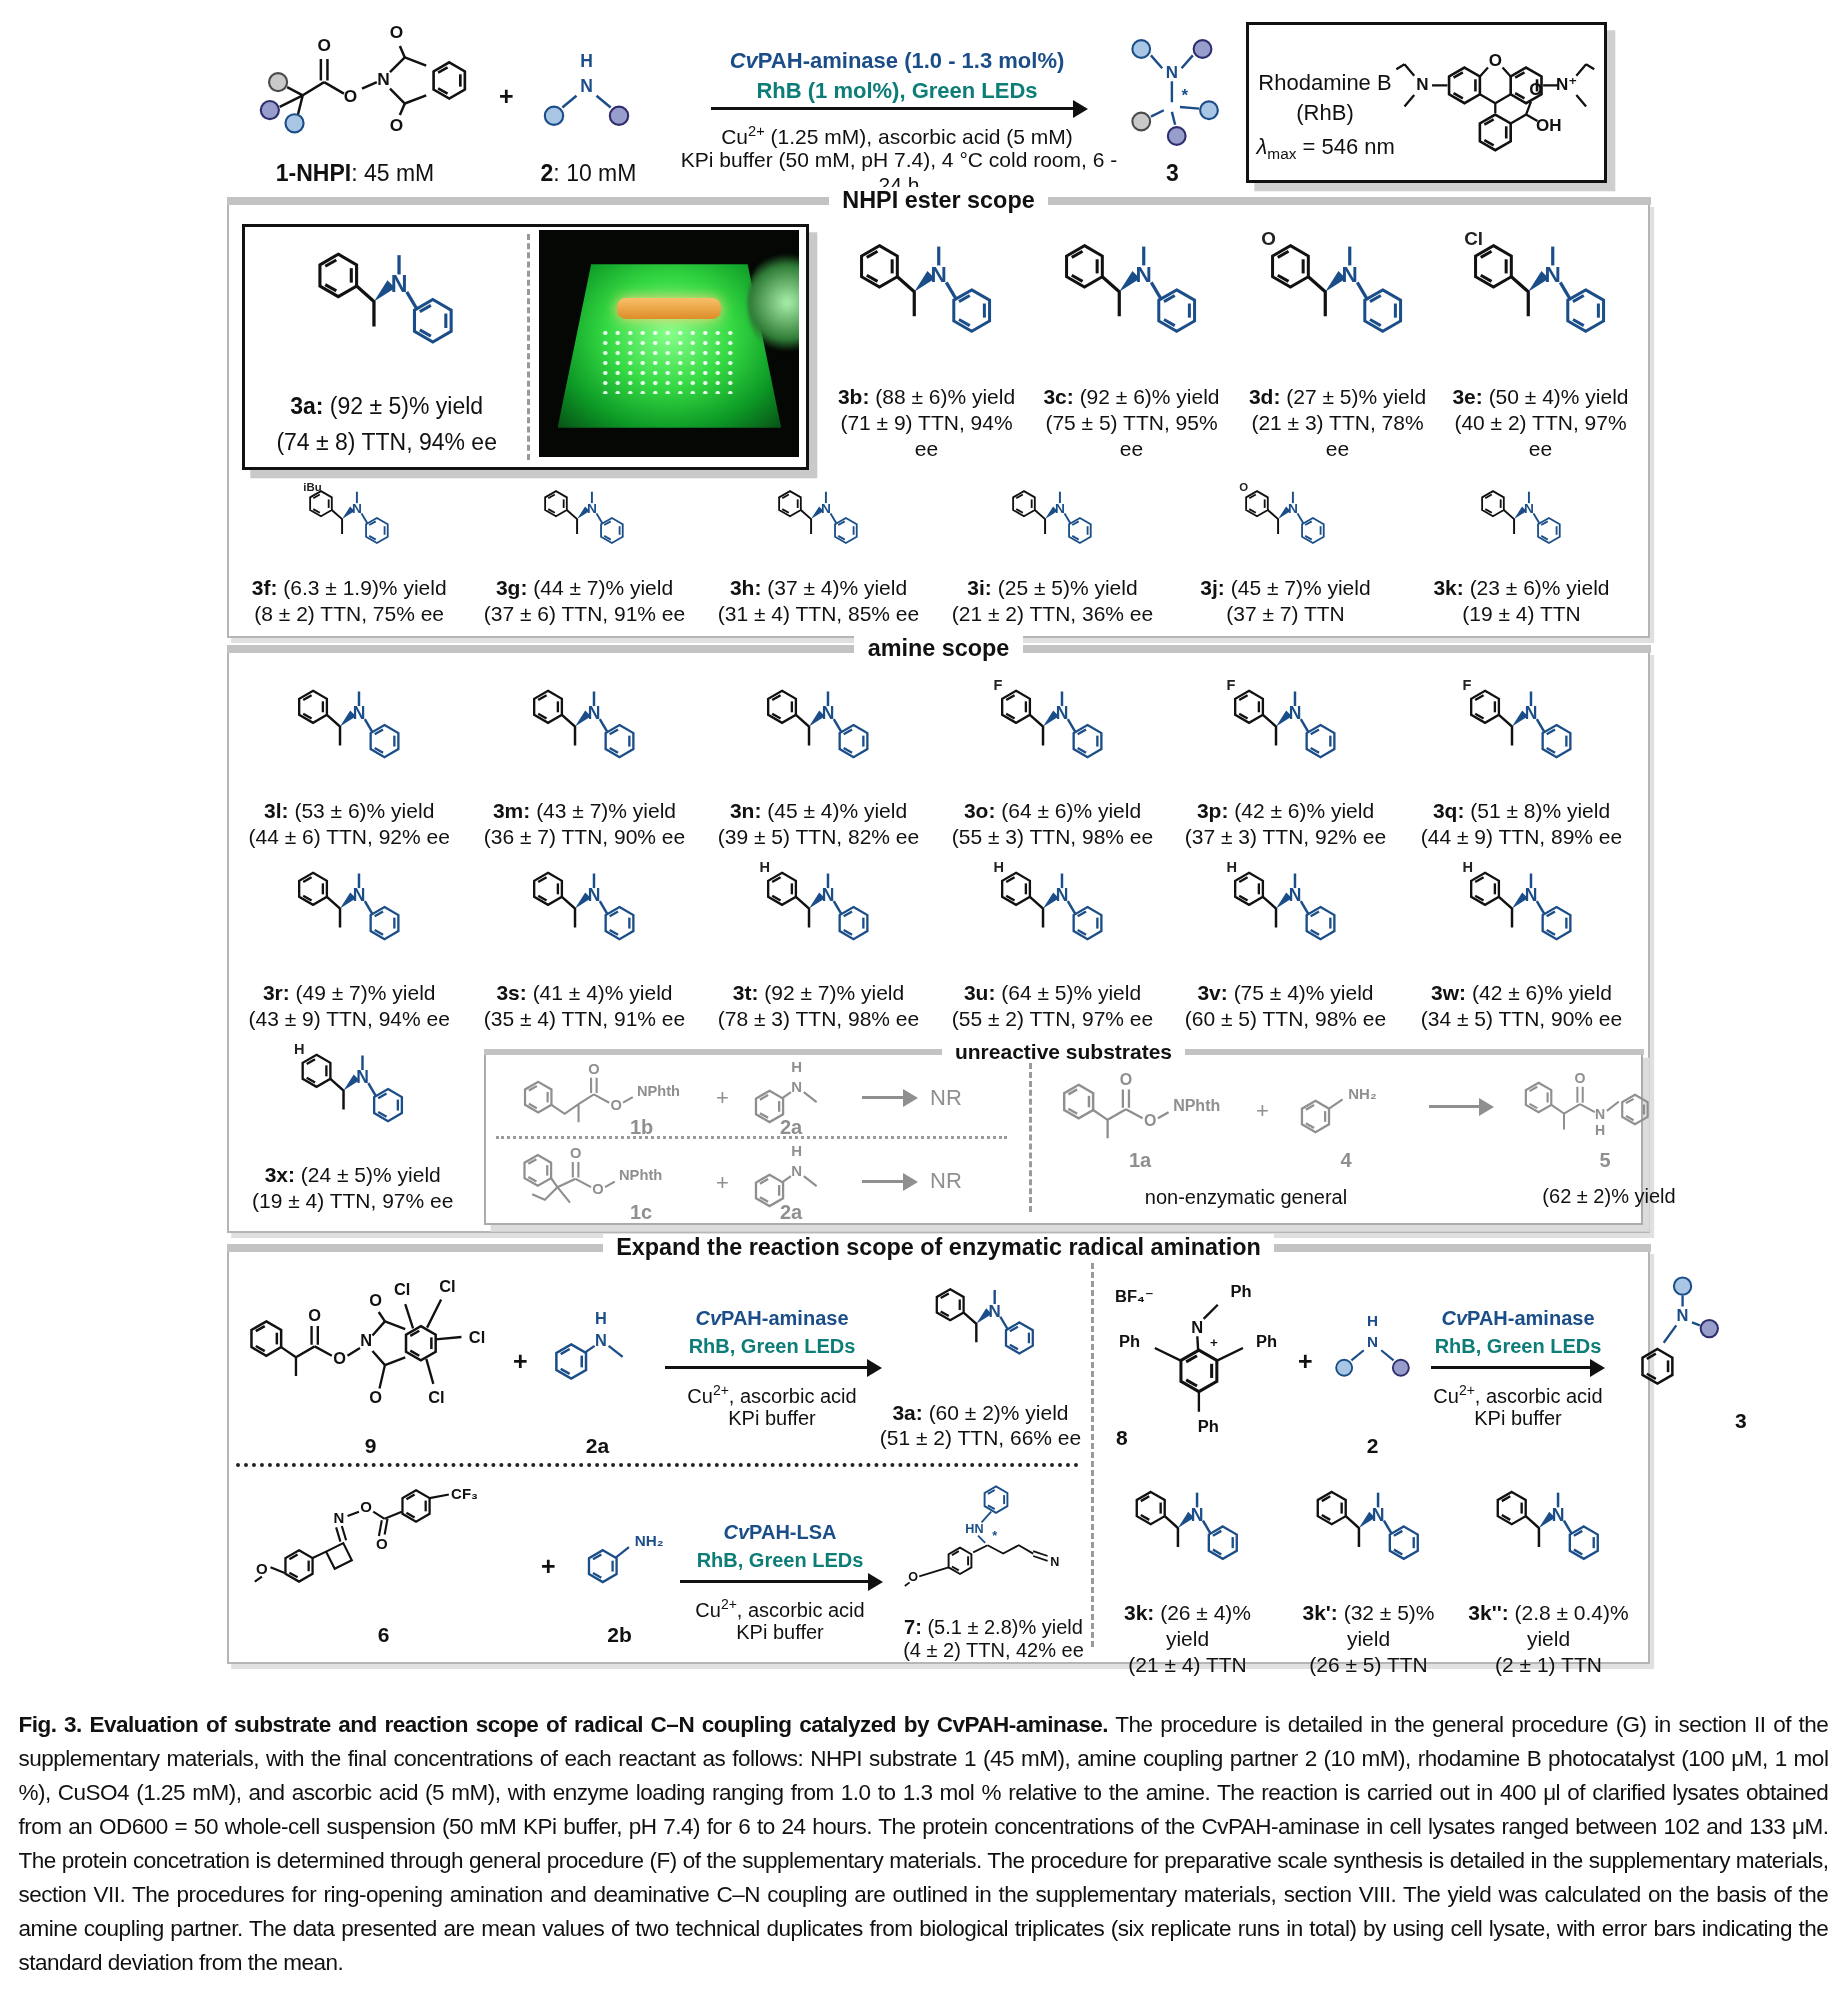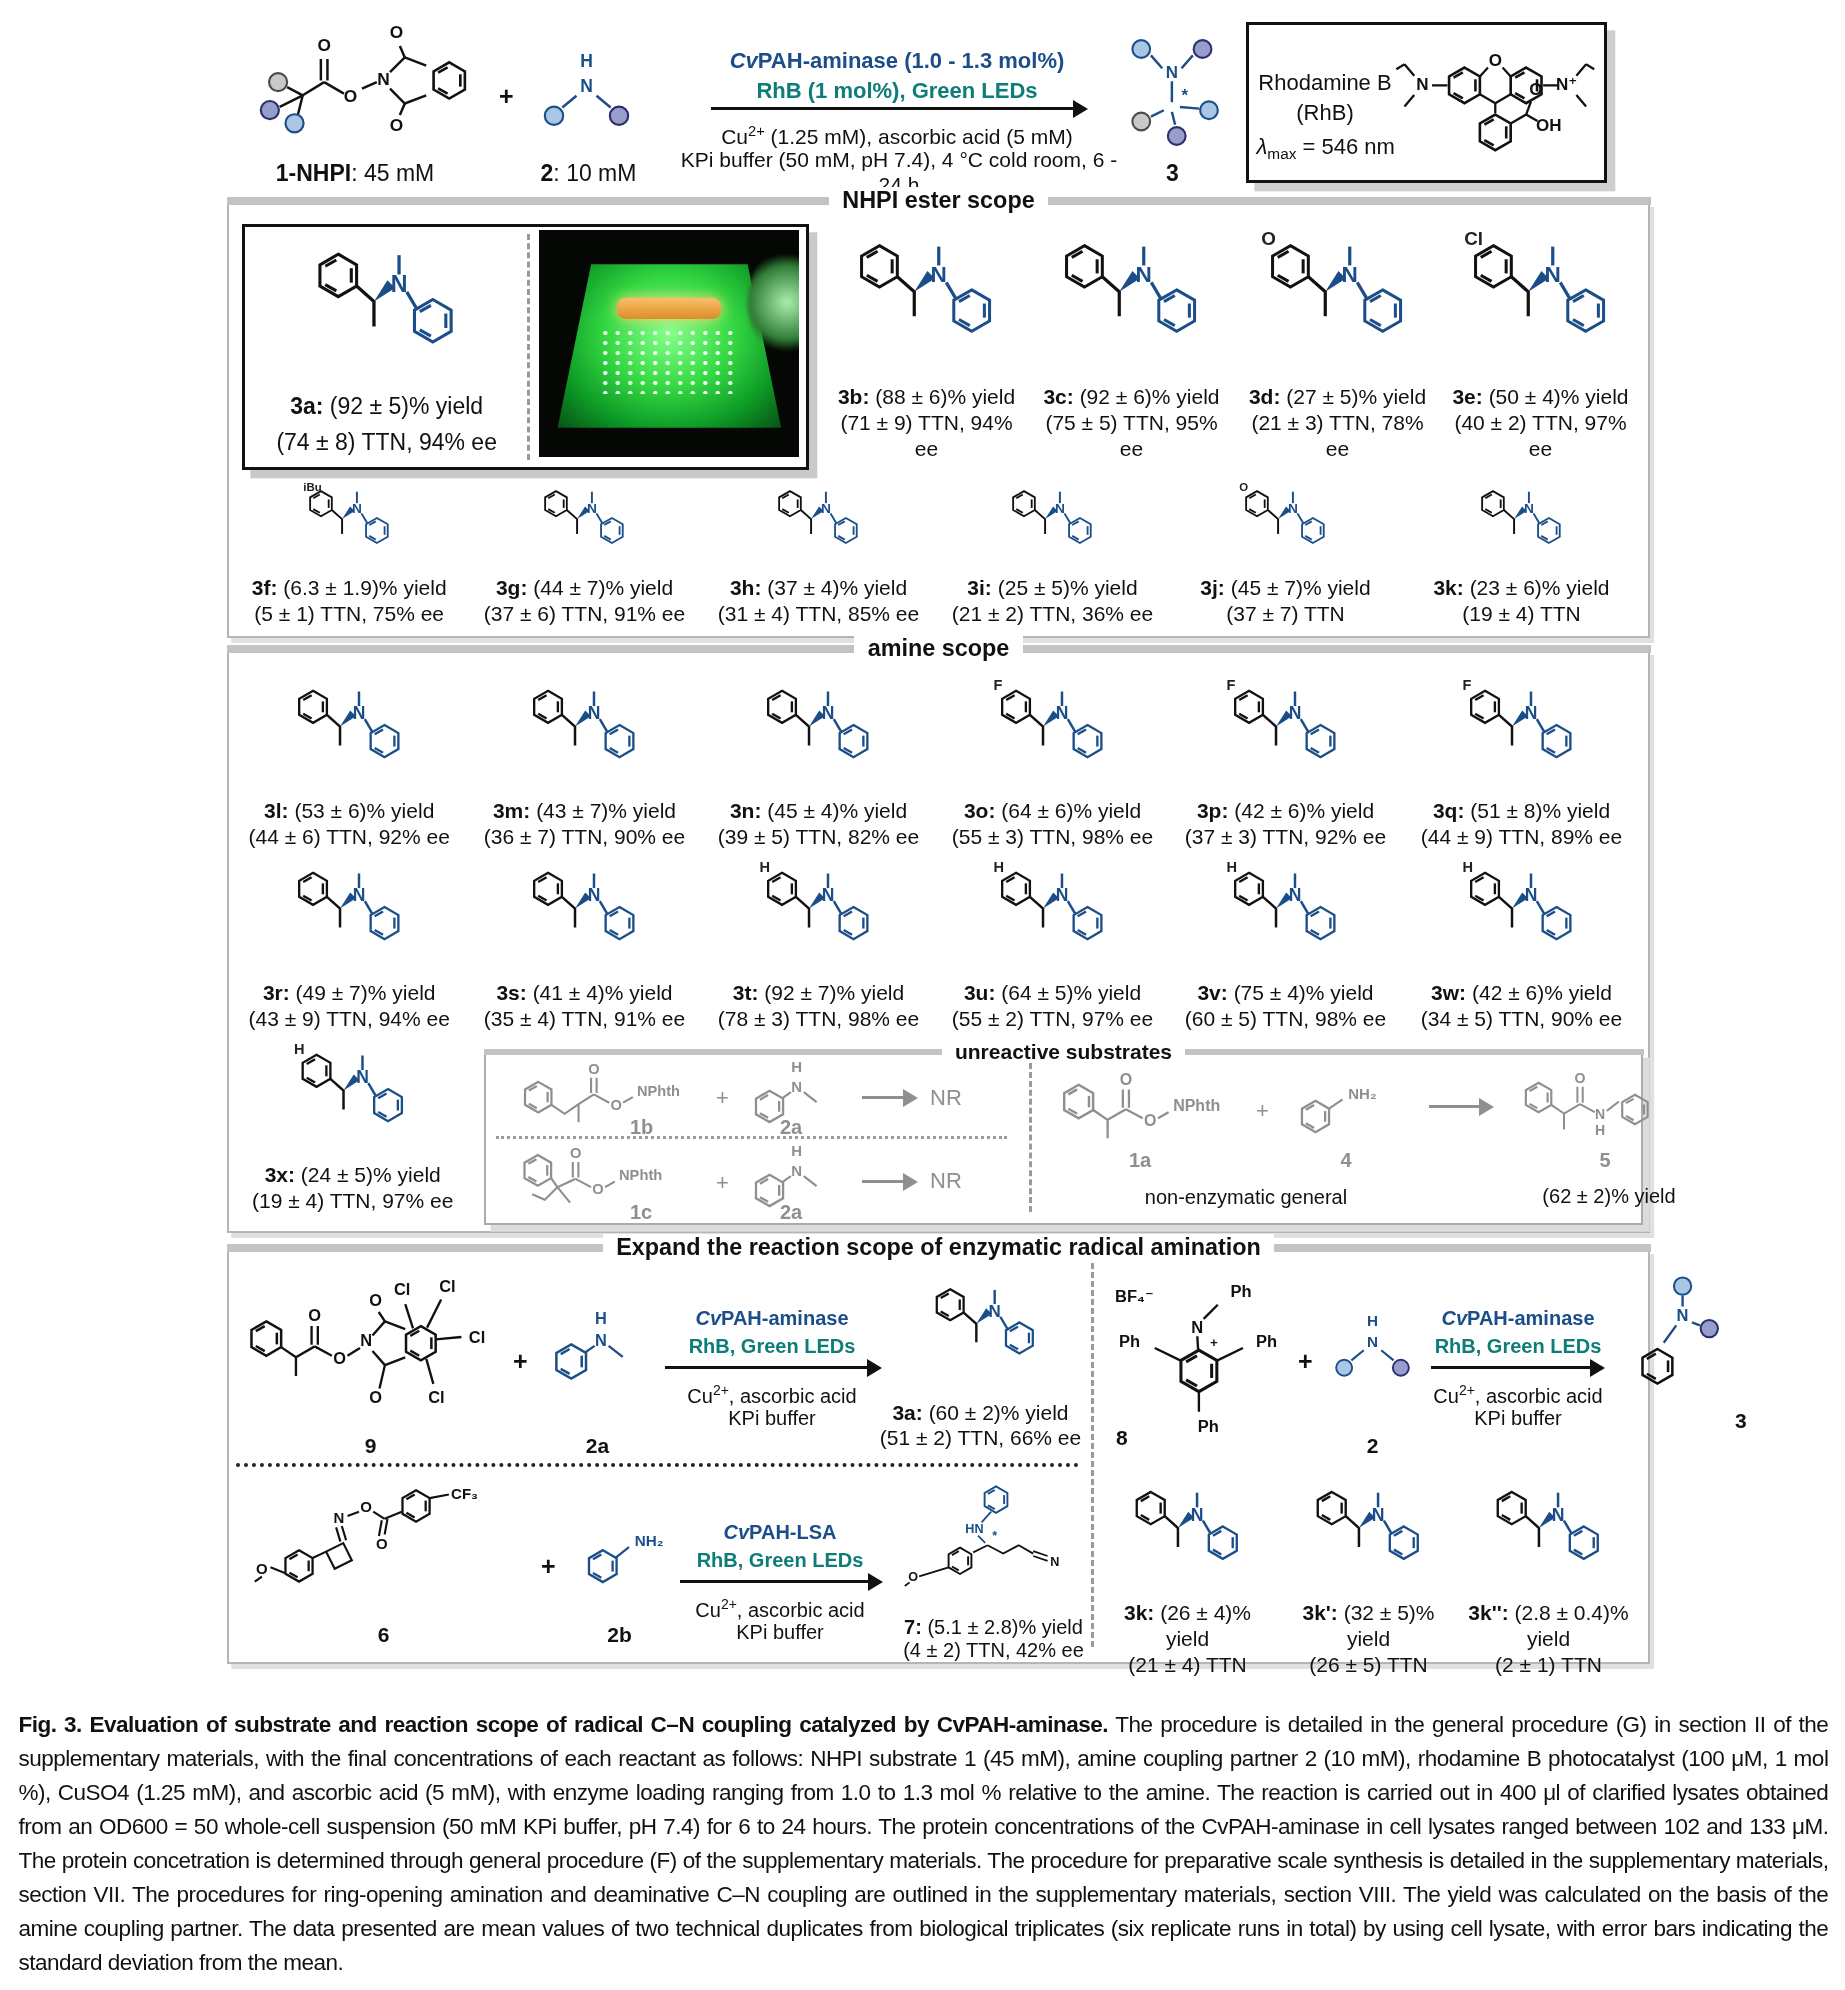--- a/index.html
+++ b/index.html
@@ -298,21 +298,21 @@
       <path d="M108,44 L108,24"></path>
       <path d="M116,62 L126,79"></path>
       <use href="#hx" x="143" y="92"></use>
     </g>
     <polygon points="82,72 96,50 104,58" fill="#1b4e89" stroke="none"></polygon>
     <text class="mn" x="108" y="62" text-anchor="middle">N</text>
     <text class="sub-label" x="14" y="22">iBu</text>
   </svg>
 </div>
       <div class="cap"><b>3f:</b><span> (6.3 ± 1.9)% yield</span></div>
-      <div class="cap">(5 ± 1) TTN, 75% ee</div>
+      <div class="cap">(8 ± 2) TTN, 75% ee</div>
     </div>
     <div class="card" style="left:242px;top:274px;width:227px">
       <div class="mol" style="height:97px">
   <svg viewBox="0 0 190 170" preserveAspectRatio="xMidYMid meet">
     <g fill="none" stroke="#111" stroke-width="3.4">
       <use href="#hx" x="45" y="45"></use>
       <path d="M64,56 L82,72 L82,98"></path>
     </g>
     <g fill="none" stroke="#1b4e89" stroke-width="3.4">
       <path d="M108,44 L108,24"></path>

